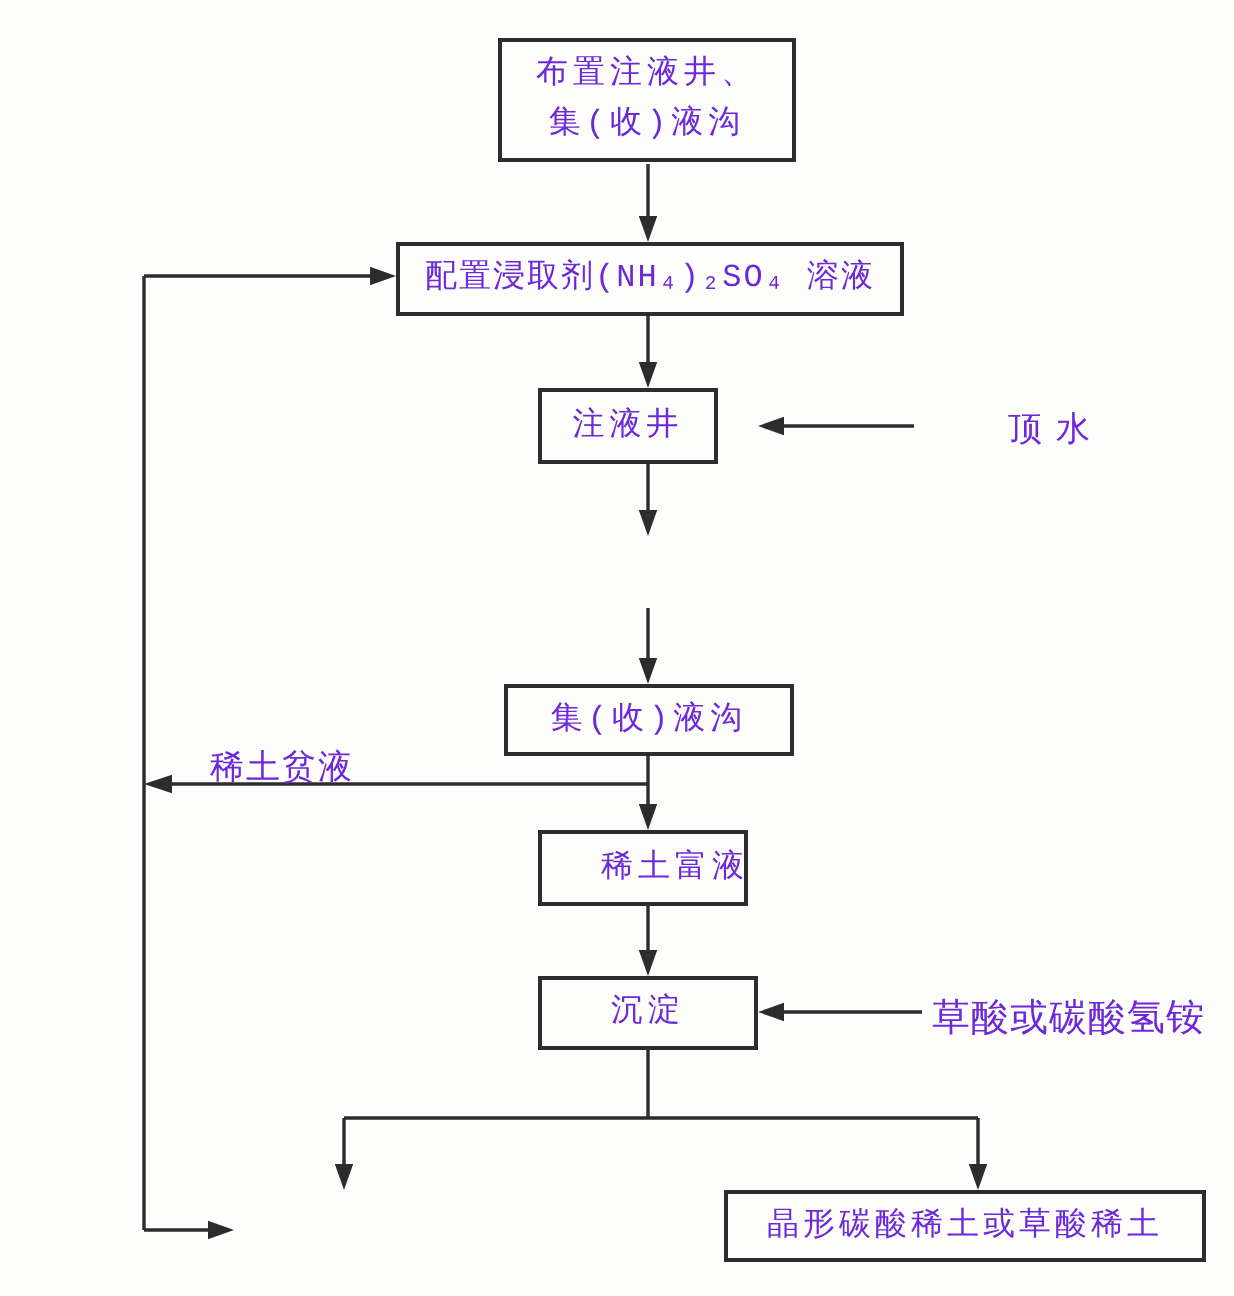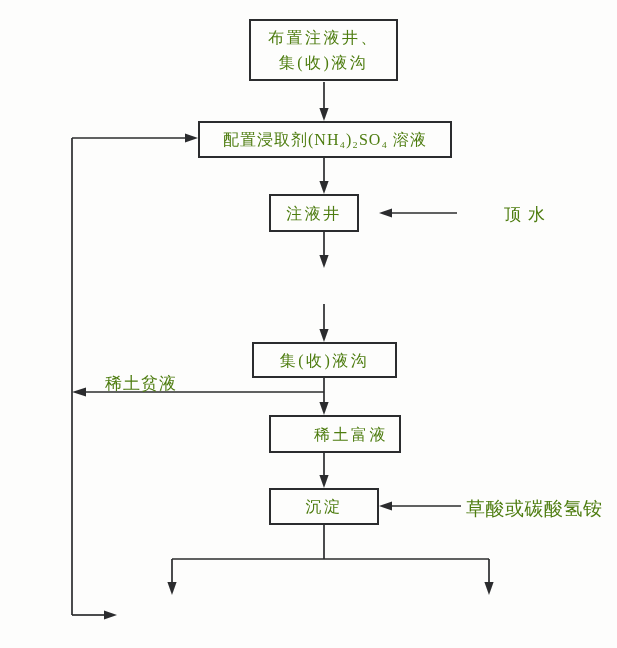--- a/index.html
+++ b/index.html
@@ -1,22 +1,22 @@
 <!DOCTYPE html>
 <html><head>
 <meta charset="utf-8">
 <style>
   html, body { margin: 0; padding: 0; background: #ffffff; }
   .canvas {
     position: relative;
     width: 617px;
     height: 648px;
     background: #fdfdfc;
-    font-family: Liberation Serif, serif;
-    color: #4d7c0f;
+    font-family: Liberation Mono, monospace;
+    color: #6d28d9;
     overflow: hidden;
   }
   .connectors {
     position: absolute;
     left: 0; top: 0;
     width: 617px; height: 648px;
   }
   .connectors path {
     stroke: #2b2c2e;
     stroke-width: 1.7;
@@ -132,29 +132,32 @@
 
   <div class="node" style="left:269px; top:194px; width:90px; height:38px;">
     <div>注液井</div>
   </div>
 
 
   <div class="node" style="left:252px; top:342px; width:145px; height:36px;">
     <div>集(收)液沟</div>
   </div>
 
-  <div class="node" style="left:269px; top:415px; width:132px; height:38px;padding-left:32px;">
+  <div class="node" style="left:269px; top:415px; width:105px; height:38px;padding-left:32px;">
     <div>稀土富液</div>
   </div>
 
   <div class="node" style="left:269px; top:488px; width:110px; height:37px;">
     <div>沉淀</div>
   </div>
 
 
+  <div class="node wide" style="left:362px; top:595px; width:241px; height:36px; letter-spacing:2px;">
+    <div>晶形碳酸稀土或草酸稀土</div>
+  </div>
 
   <div class="edge-label lbl-topwater" style="left:464px; top:203px;margin-left:40px;">顶水</div>
 
   <div class="edge-label lbl-lean" style="left:105px; top:372px;">稀土贫液</div>
 
   <div class="edge-label lbl-precip" style="left:466px; top:496px;">草酸或碳酸氢铵</div>
 
 </div>
 
 </body></html>

